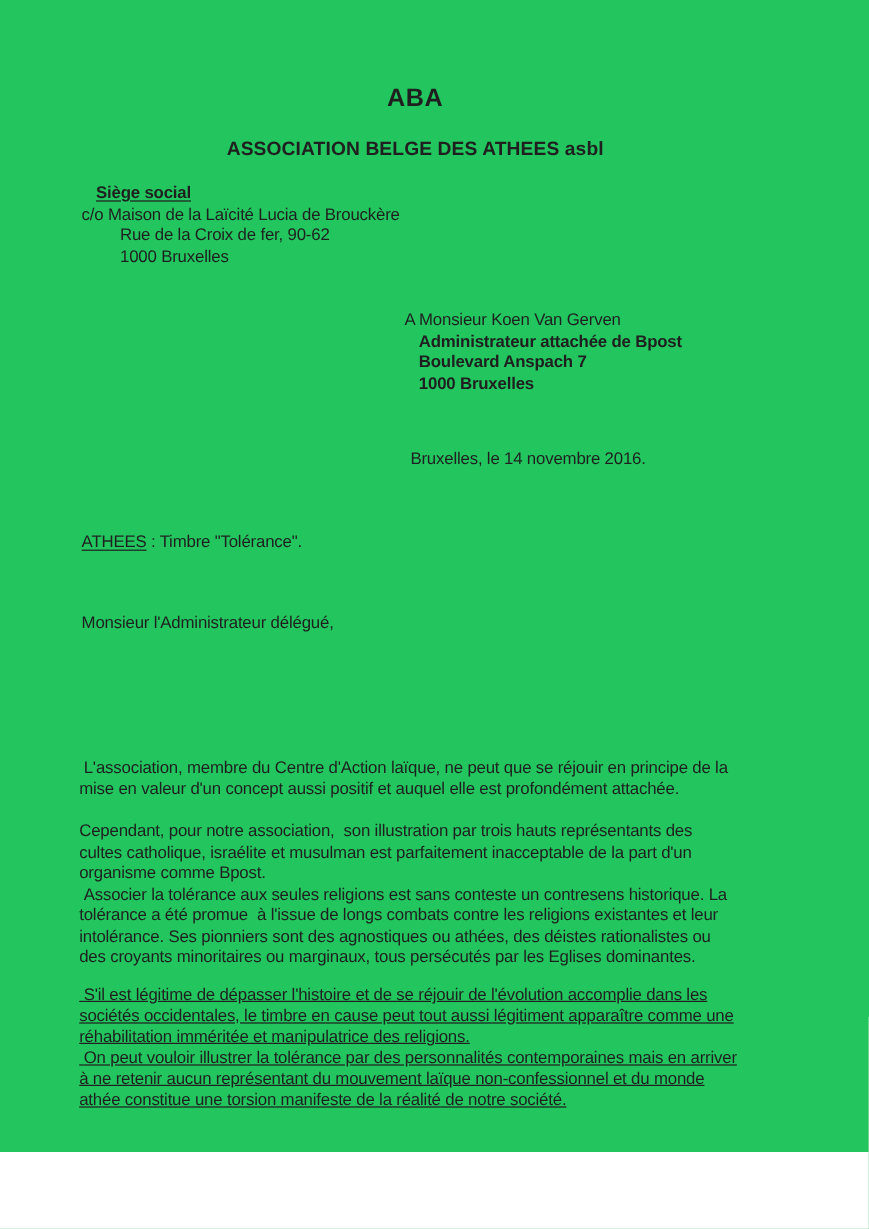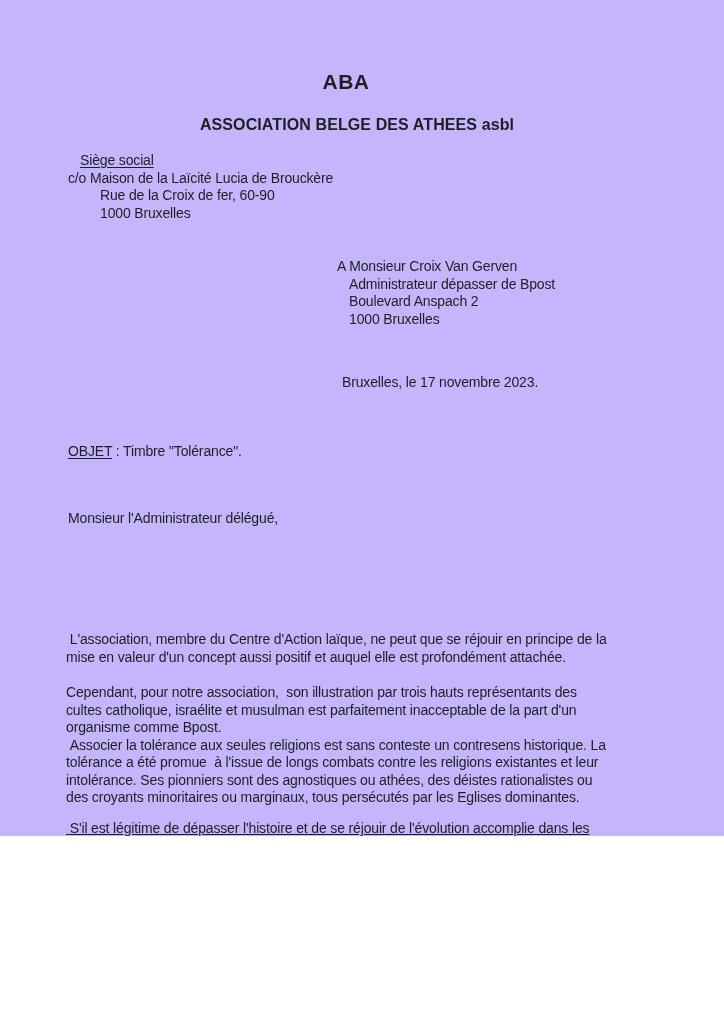--- a/index.html
+++ b/index.html
@@ -3,22 +3,22 @@
 <meta charset="utf-8">
 <style>
   html, body {
     margin: 0;
     padding: 0;
     background: #ffffff;
   }
   .page {
     position: relative;
     width: 724px;
-    height: 836px;
-    background: #c4b5fd;
+    height: 960px;
+    background: #22c55e;
     overflow: hidden;
     font-family: "Liberation Sans", "DejaVu Sans", sans-serif;
     color: #1f1f1f;
     -webkit-font-smoothing: antialiased;
   }
   .abs { position: absolute; }
   .center-col {
     left: 0;
     width: 692px;
     text-align: center;
@@ -27,31 +27,30 @@
     top: 70px;
     font-size: 21px;
     font-weight: bold;
     letter-spacing: 0.5px;
   }
   .org-name {
     top: 116px;
     font-size: 16px;
     font-weight: bold;
     letter-spacing: 0.1px;
-    padding-left: 11px;
   }
   .addr, .body-text {
     font-size: 14px;
     line-height: 17.5px;
     letter-spacing: -0.15px;
   }
   .sender { left: 68px; top: 152px; }
   .recipient { left: 337px; top: 258px; }
   .indent { padding-left: 32px; }
-  .indent2 { padding-left: 12px; }
+  .indent2 { padding-left: 12px; font-weight: bold; }
   .underline { text-decoration: underline; text-underline-offset: 2px; }
   .dateline { left: 342px; top: 374px; }
   .subject { left: 68px; top: 443px; }
   .salutation { left: 68px; top: 510px; }
   .paragraph {
     left: 66px;
     width: 650px;
     white-space: pre-wrap;
   }
   .p1 { top: 579px; }
@@ -66,35 +65,35 @@
 
   <div class="abs center-col title">ABA</div>
 
   <div class="abs center-col org-name">ASSOCIATION BELGE DES ATHEES asbl</div>
 
   <div class="abs addr sender">
     <div>
       <span class="underline indent2">Siège social</span>
     </div>
     <div>c/o Maison de la Laïcité Lucia de Brouckère</div>
-    <div class="indent">Rue de la Croix de fer, 60-90</div>
+    <div class="indent">Rue de la Croix de fer, 90-62</div>
     <div class="indent">1000 Bruxelles</div>
   </div>
 
   <div class="abs addr recipient">
-    <div>A Monsieur Croix Van Gerven</div>
-    <div class="indent2">Administrateur dépasser de Bpost</div>
-    <div class="indent2">Boulevard Anspach 2</div>
+    <div>A Monsieur Koen Van Gerven</div>
+    <div class="indent2">Administrateur attachée de Bpost</div>
+    <div class="indent2">Boulevard Anspach 7</div>
     <div class="indent2">1000 Bruxelles</div>
   </div>
 
-  <div class="abs addr dateline">Bruxelles, le 17 novembre 2023.</div>
+  <div class="abs addr dateline">Bruxelles, le 14 novembre 2016.</div>
 
   <div class="abs addr subject">
-    <span class="underline">OBJET</span><span> : Timbre "Tolérance".</span>
+    <span class="underline">ATHEES</span><span> : Timbre "Tolérance".</span>
   </div>
 
   <div class="abs addr salutation">Monsieur l'Administrateur délégué,</div>
 
 
   <div class="abs body-text paragraph p2"> L'association, membre du Centre d'Action laïque, ne peut que se réjouir en principe de la
 mise en valeur d'un concept aussi positif et auquel elle est profondément attachée.</div>
 
   <div class="abs body-text paragraph p3">Cependant, pour notre association,  son illustration par trois hauts représentants des
 cultes catholique, israélite et musulman est parfaitement inacceptable de la part d'un

